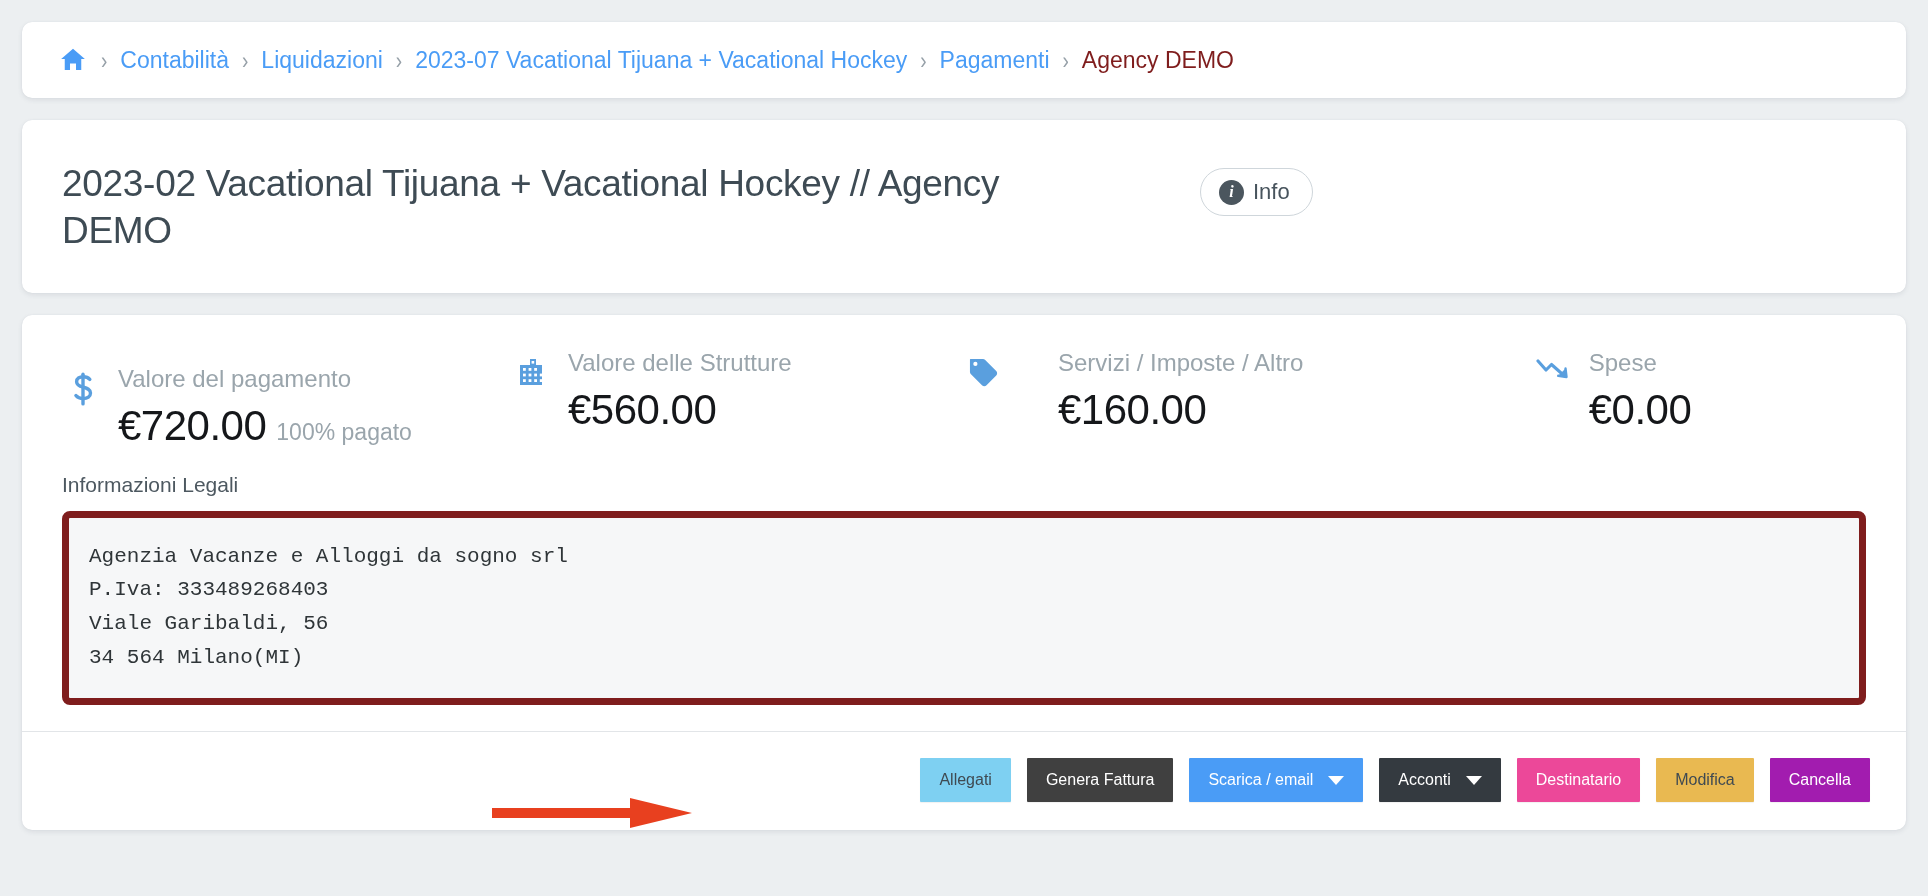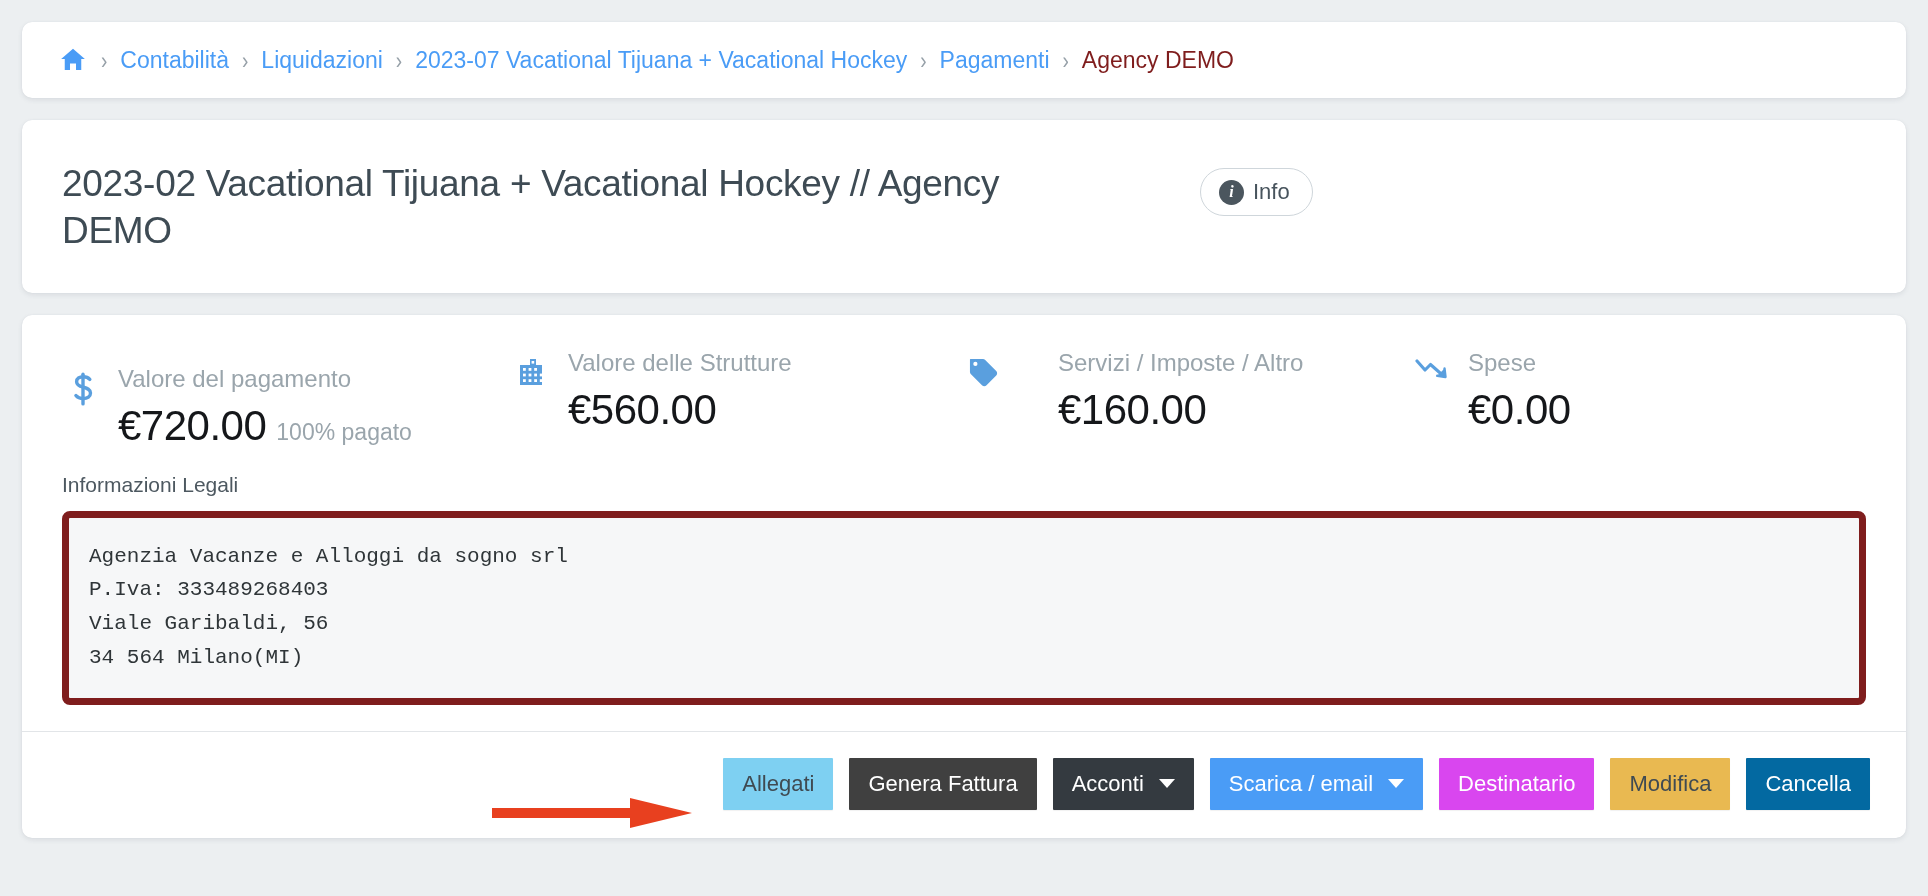--- a/index.html
+++ b/index.html
@@ -135,21 +135,21 @@
     margin-bottom: 26px;
   }
   .stat {
     display: flex;
     align-items: flex-start;
     box-sizing: border-box;
   }
   .stat-0 { width: 450px; margin-top: 16px; }
   .stat-1 { width: 450px; }
   .stat-2 { width: 450px; gap: 40px; }
-  .stat-3 { width: 400px; }
+  .stat-3 { width: 400px; justify-content: center; }
 
   .stat-icon {
     width: 42px;
     min-width: 42px;
     margin-right: 14px;
     color: #5a9fde;
     display: flex;
     align-items: center;
     justify-content: center;
     padding-top: 5px;
@@ -202,21 +202,21 @@
     display: flex;
     justify-content: flex-end;
     align-items: center;
     gap: 16px;
   }
 
   .btn {
     border: none;
     border-radius: 1px;
     font-family: inherit;
-    font-size: 22px;
+    font-size: 16px;
     font-weight: 500;
     padding: 12px 19px;
     cursor: pointer;
     line-height: 1.25;
     display: inline-flex;
     align-items: center;
     gap: 13px;
     white-space: nowrap;
     box-shadow: 0 1px 1px rgba(0,0,0,0.06);
   }
@@ -226,23 +226,23 @@
     border-right: 8px solid transparent;
     border-top: 9px solid currentColor;
     display: inline-block;
     margin-left: 2px;
   }
 
   .btn-info    { background: #7ed0f2; color: #3f4a52; }
   .btn-sec     { background: #404040; color: #ffffff; }
   .btn-primary { background: #4a9cf6; color: #ffffff; }
   .btn-dark    { background: #343a40; color: #ffffff; }
-  .btn-success { background: #d946ef; color: #ffffff; }
+  .btn-success { background: #ec4899; color: #ffffff; }
   .btn-warning { background: #e9b951; color: #3f4a52; }
-  .btn-danger  { background: #0369a1; color: #ffffff; }
+  .btn-danger  { background: #a21caf; color: #ffffff; }
 
   
   .annotation-arrow {
     position: absolute;
     left: 492px;
     top: 798px;
     width: 200px;
     height: 30px;
     pointer-events: none;
   }
@@ -368,26 +368,26 @@
 
     </div>
 
     <div class="card-footer">
       <button class="btn btn-info">
         <span>Allegati</span>
       </button>
       <button class="btn btn-sec">
         <span>Genera Fattura</span>
       </button>
+      <button class="btn btn-primary">
+        <span>Scarica / email</span>
+        <span class="caret"></span>
+      </button>
       <button class="btn btn-dark">
         <span>Acconti</span>
-        <span class="caret"></span>
-      </button>
-      <button class="btn btn-primary">
-        <span>Scarica / email</span>
         <span class="caret"></span>
       </button>
       <button class="btn btn-success">
         <span>Destinatario</span>
       </button>
       <button class="btn btn-warning">
         <span>Modifica</span>
       </button>
       <button class="btn btn-danger">
         <span>Cancella</span>

